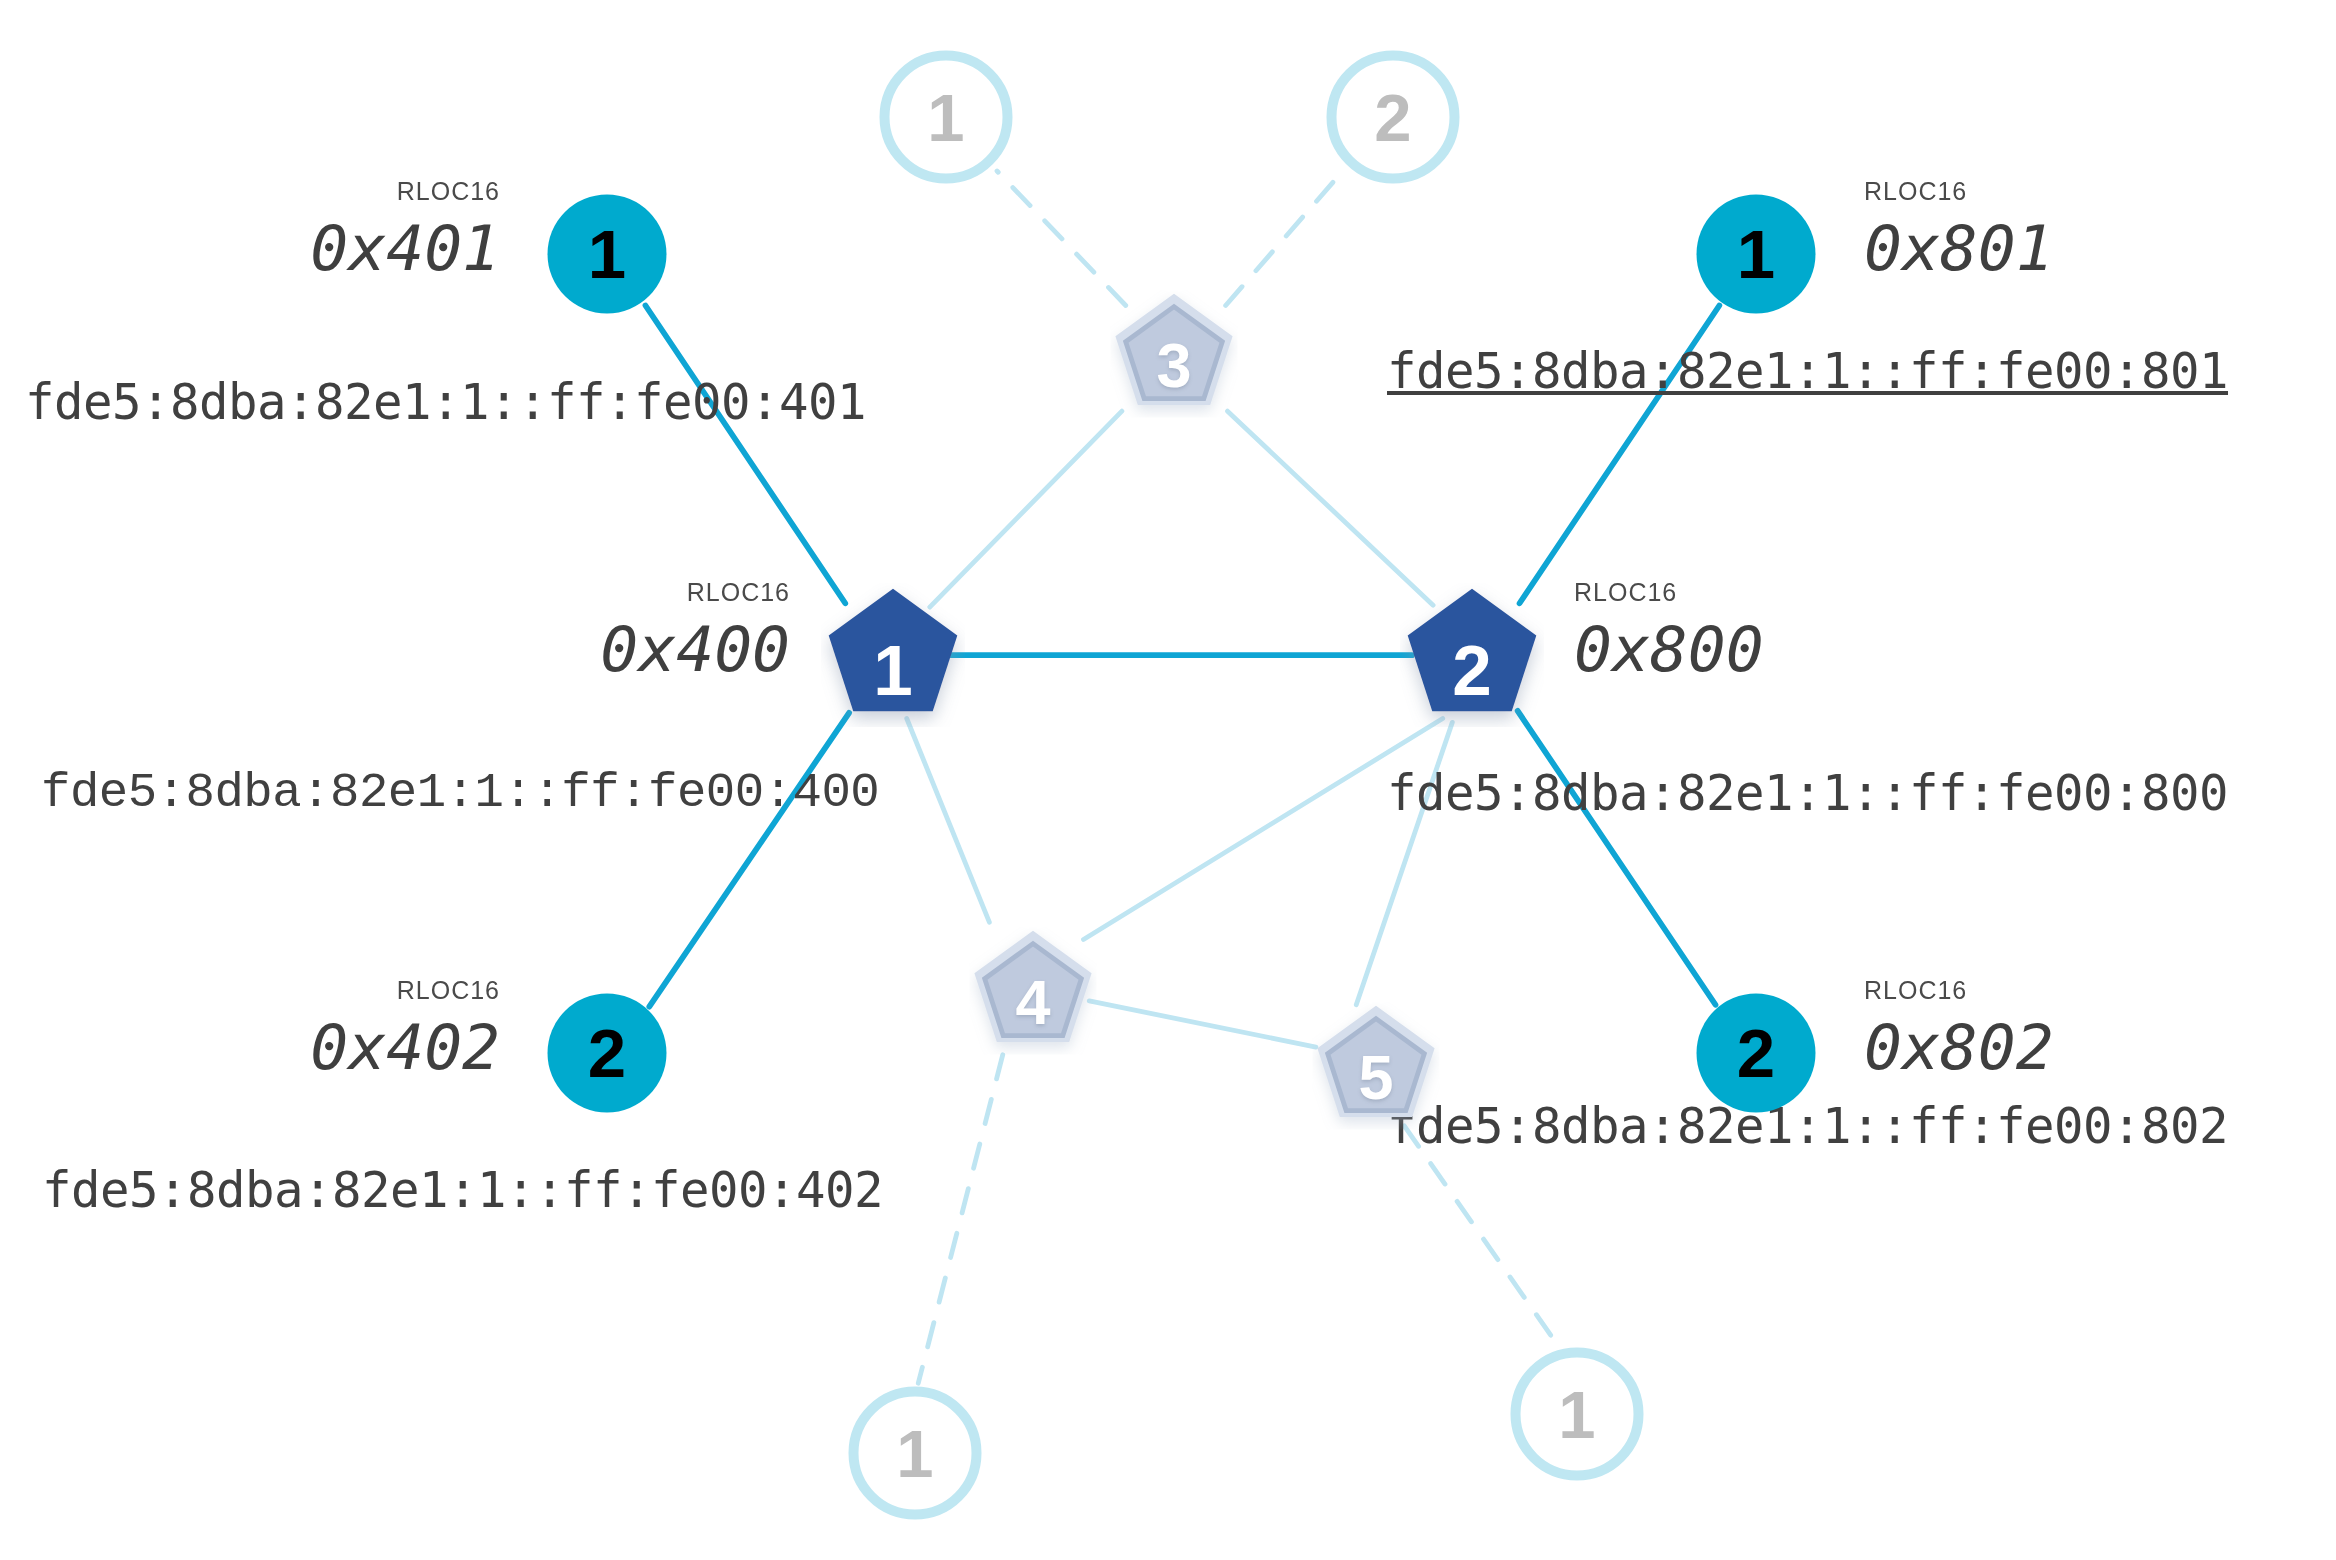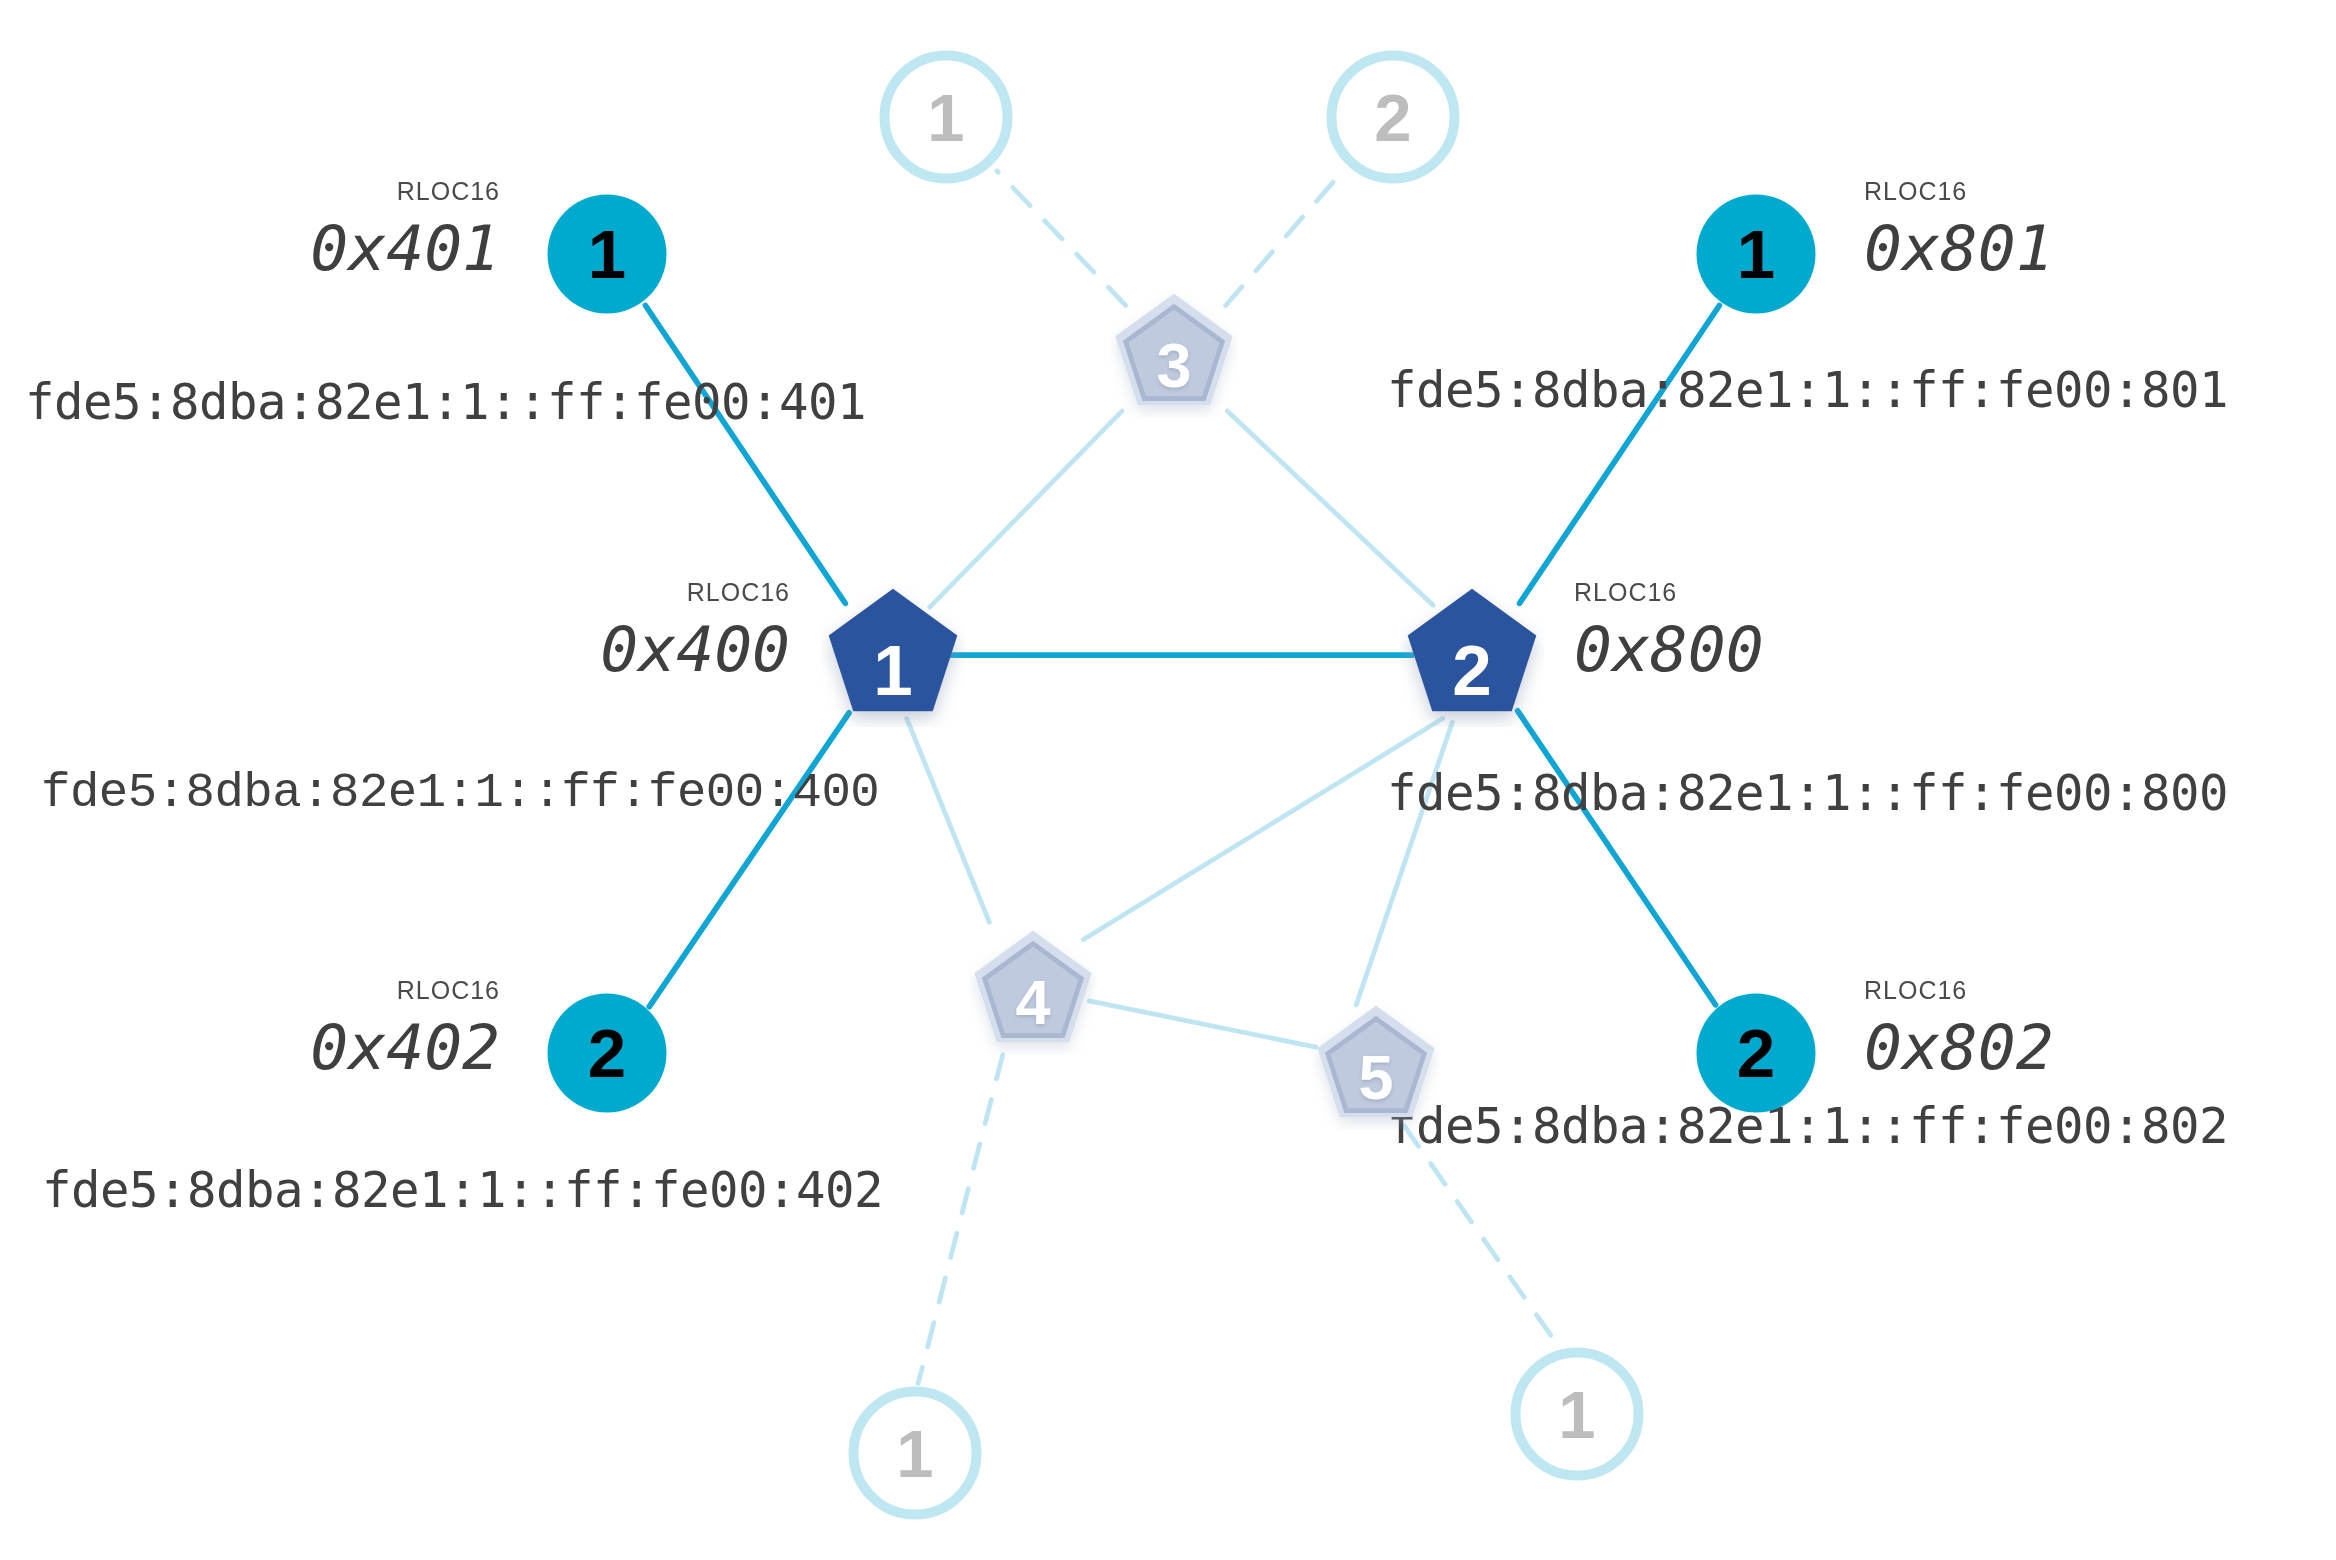--- a/index.html
+++ b/index.html
@@ -221,21 +221,21 @@
       <div class="label-ipv6" style="left: 41px; top: 765px; font-family: Liberation Mono, monospace;">fde5:8dba:82e1:1::ff:fe00:400</div>
       <div class="label-block ta-right" style="left: 500px; top: 978px; transform: translateX(-100%);">
         <div class="label-rloc-title">RLOC16</div>
         <div class="label-rloc-value">0x402</div>
       </div>
       <div class="label-ipv6" style="left: 42px; top: 1162px;">fde5:8dba:82e1:1::ff:fe00:402</div>
       <div class="label-block ta-left" style="left: 1864px; top: 179px;">
         <div class="label-rloc-title">RLOC16</div>
         <div class="label-rloc-value">0x801</div>
       </div>
-      <div class="label-ipv6" style="left: 1387px; top: 362px;">fde5:8dba:82e1:1::ff:fe00:801</div>
+      <div class="label-ipv6" style="left: 1387px; top: 343px; text-decoration: underline;">fde5:8dba:82e1:1::ff:fe00:801</div>
       <div class="label-block ta-left" style="left: 1574px; top: 580px;">
         <div class="label-rloc-title">RLOC16</div>
         <div class="label-rloc-value">0x800</div>
       </div>
       <div class="label-ipv6" style="left: 1387px; top: 765px;">fde5:8dba:82e1:1::ff:fe00:800</div>
       <div class="label-block ta-left" style="left: 1864px; top: 978px;">
         <div class="label-rloc-title">RLOC16</div>
         <div class="label-rloc-value">0x802</div>
       </div>
       <div class="label-ipv6" style="left: 1387px; top: 1098px;">fde5:8dba:82e1:1::ff:fe00:802</div>

